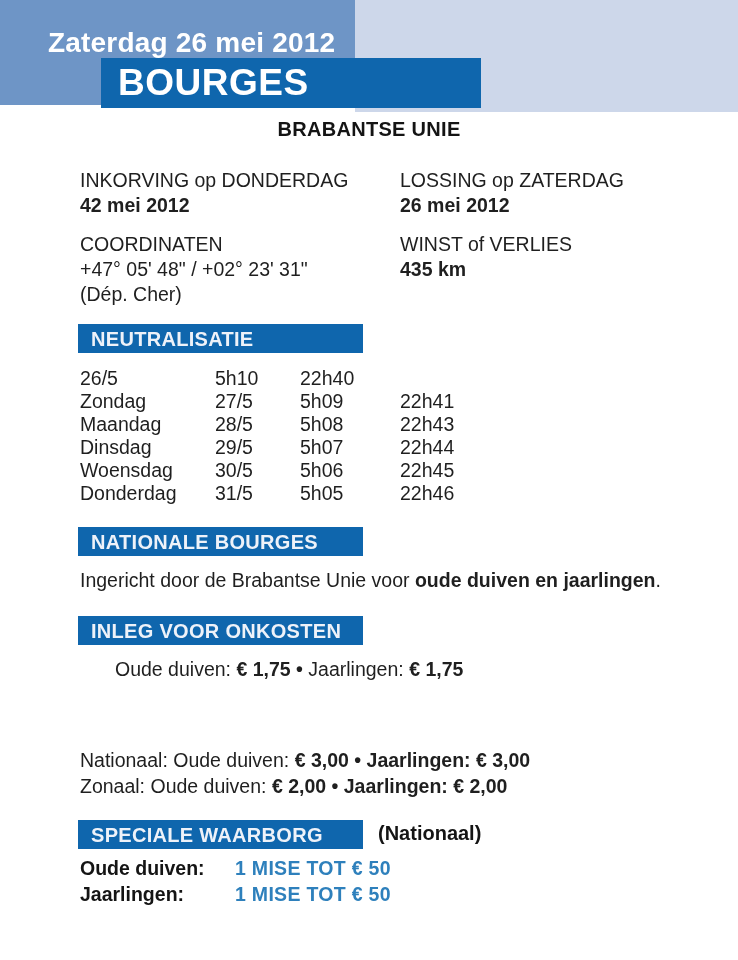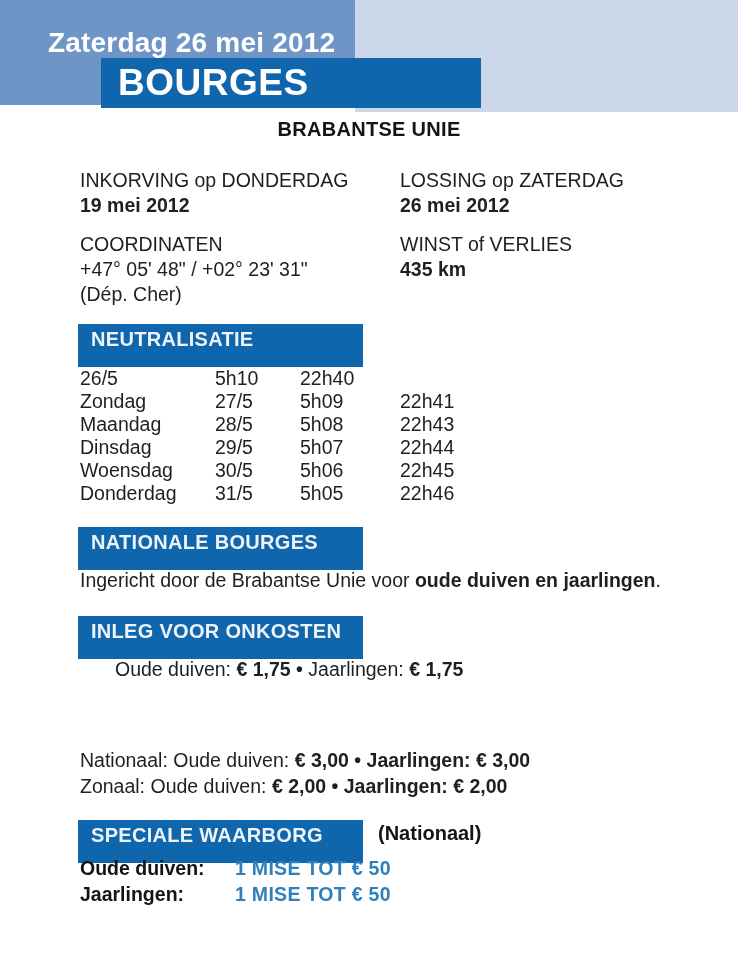--- a/index.html
+++ b/index.html
@@ -21,21 +21,21 @@
   .title-bar .title{color:#ffffff;font-weight:bold;font-size:37px;letter-spacing:.5px;}
   .subtitle{position:absolute;left:0;top:118px;width:700px;text-align:center;
     font-weight:bold;font-size:20px;color:#141414;letter-spacing:.3px;padding-left:19px;}
   
   .info-col{position:absolute;top:168px;font-size:19.5px;line-height:25px;}
   .info-col.left{left:80px;}
   .info-col.right{left:400px;}
   .b{font-weight:bold;}
   .gap{height:14px;}
   
-  .section-bar{position:absolute;left:78px;width:285px;height:43px;line-height:31px;
+  .section-bar{position:absolute;left:78px;width:285px;height:29px;line-height:31px;
     background:var(--bar_dark_blue,#0f66ad);color:#eef2f9;font-weight:bold;
     font-size:20px;box-sizing:border-box;padding-left:13px;letter-spacing:.3px;}
   .bar-neutralisatie{top:324px;}
   .bar-nationale{top:527px;}
   .bar-inleg{top:616px;}
   .bar-uitslag{top:705px;}
   .bar-speciale{top:820px;}
   
   .neutral-table{position:absolute;left:80px;top:367px;font-size:19.5px;}
   .neutral-row{display:grid;grid-template-columns:135px 85px 100px auto;line-height:23px;}
@@ -57,21 +57,21 @@
   <div class="banner-left"></div>
   <div class="banner-right"></div>
   <div class="date-banner">Zaterdag 26 mei 2012</div>
   <div class="title-bar">
     <span class="title">BOURGES</span>
   </div>
   <div class="subtitle">BRABANTSE UNIE</div>
 
   <div class="info-col left">
     <div>INKORVING op DONDERDAG</div>
-    <div class="b">19 mei 2012</div>
+    <div class="b">42 mei 2012</div>
     <div class="gap"></div>
     <div>COORDINATEN</div>
     <div>+47° 05' 48" / +02° 23' 31"</div>
     <div>(Dép. Cher)</div>
   </div>
   <div class="info-col right">
     <div>LOSSING op ZATERDAG</div>
     <div class="b">26 mei 2012</div>
     <div class="gap"></div>
     <div>WINST of VERLIES</div>

